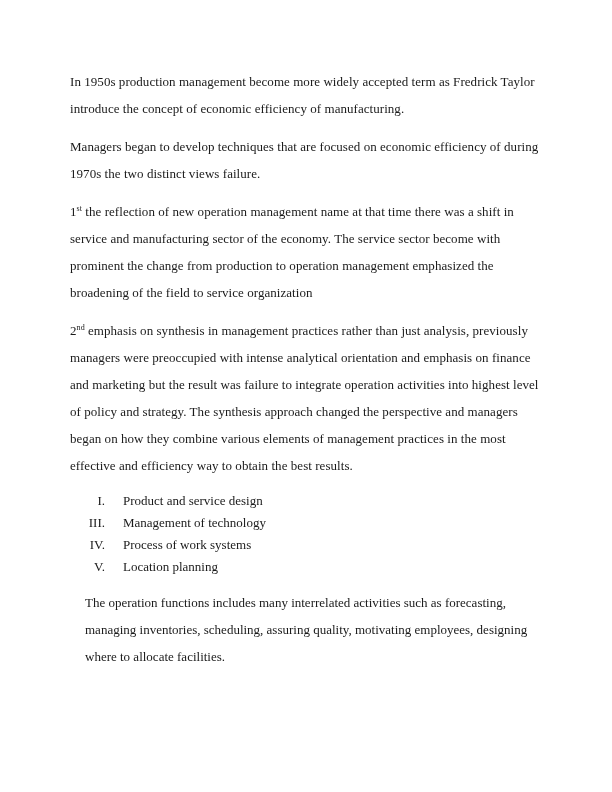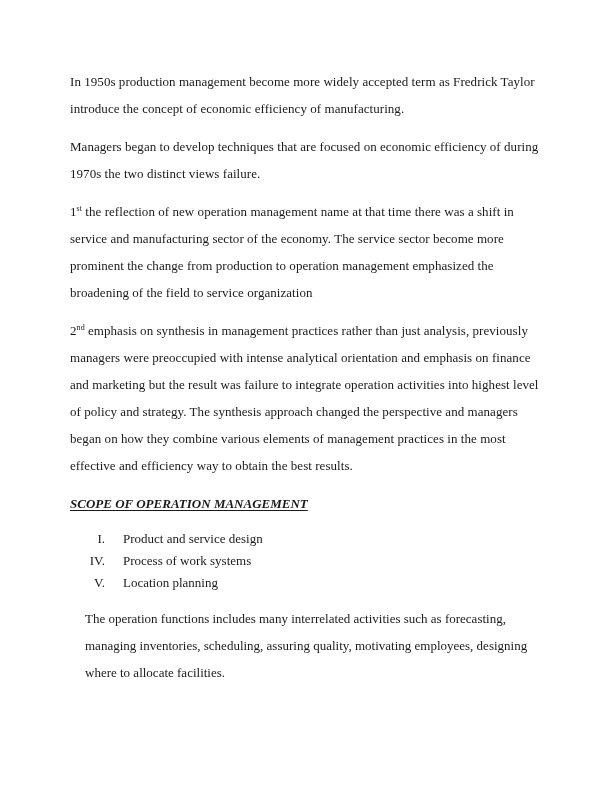--- a/index.html
+++ b/index.html
@@ -81,31 +81,34 @@
 </style>
 </head>
 <body>
 
 <div class="page">
 
   <p class="body-text">In 1950s production management become more widely accepted term as Fredrick Taylor introduce the concept of economic efficiency of manufacturing.</p>
 
   <p class="body-text">Managers began to develop techniques that are focused on economic efficiency of during 1970s the two distinct views failure.</p>
 
-  <p class="body-text"><span>1</span><sup>st</sup><span> the reflection of new operation management name at that time there was a shift in service and manufacturing sector of the economy. The service sector become more prominent the change from production to operation management emphasized the broadening of the field to service organization</span></p>
+  <p class="body-text"><span>1</span><sup>st</sup><span> the reflection of new operation management name at that time there was a shift in service and manufacturing sector of the economy. The service sector become with prominent the change from production to operation management emphasized the broadening of the field to service organization</span></p>
 
   <p class="body-text"><span>2</span><sup>nd</sup><span> emphasis on synthesis in management practices rather than just analysis, previously managers were preoccupied with intense analytical orientation and emphasis on finance and marketing but the result was failure to integrate operation activities into highest level of policy and strategy. The synthesis approach changed the perspective and managers began on how they combine various elements of management practices in the most effective and efficiency way to obtain the best results.</span></p>
 
-  <div class="heading-block"><span class="heading heading-inline">SCOPE OF OPERATION MANAGEMENT</span></div>
 
 
   <ul class="roman-list">
     <li>
       <span class="roman-num">I.</span>
       <span class="roman-text">Product and service design</span>
+    </li>
+    <li>
+      <span class="roman-num">III.</span>
+      <span class="roman-text">Management of technology</span>
     </li>
     <li>
       <span class="roman-num">IV.</span>
       <span class="roman-text">Process of work systems</span>
     </li>
     <li>
       <span class="roman-num">V.</span>
       <span class="roman-text">Location planning</span>
     </li>
   </ul>

